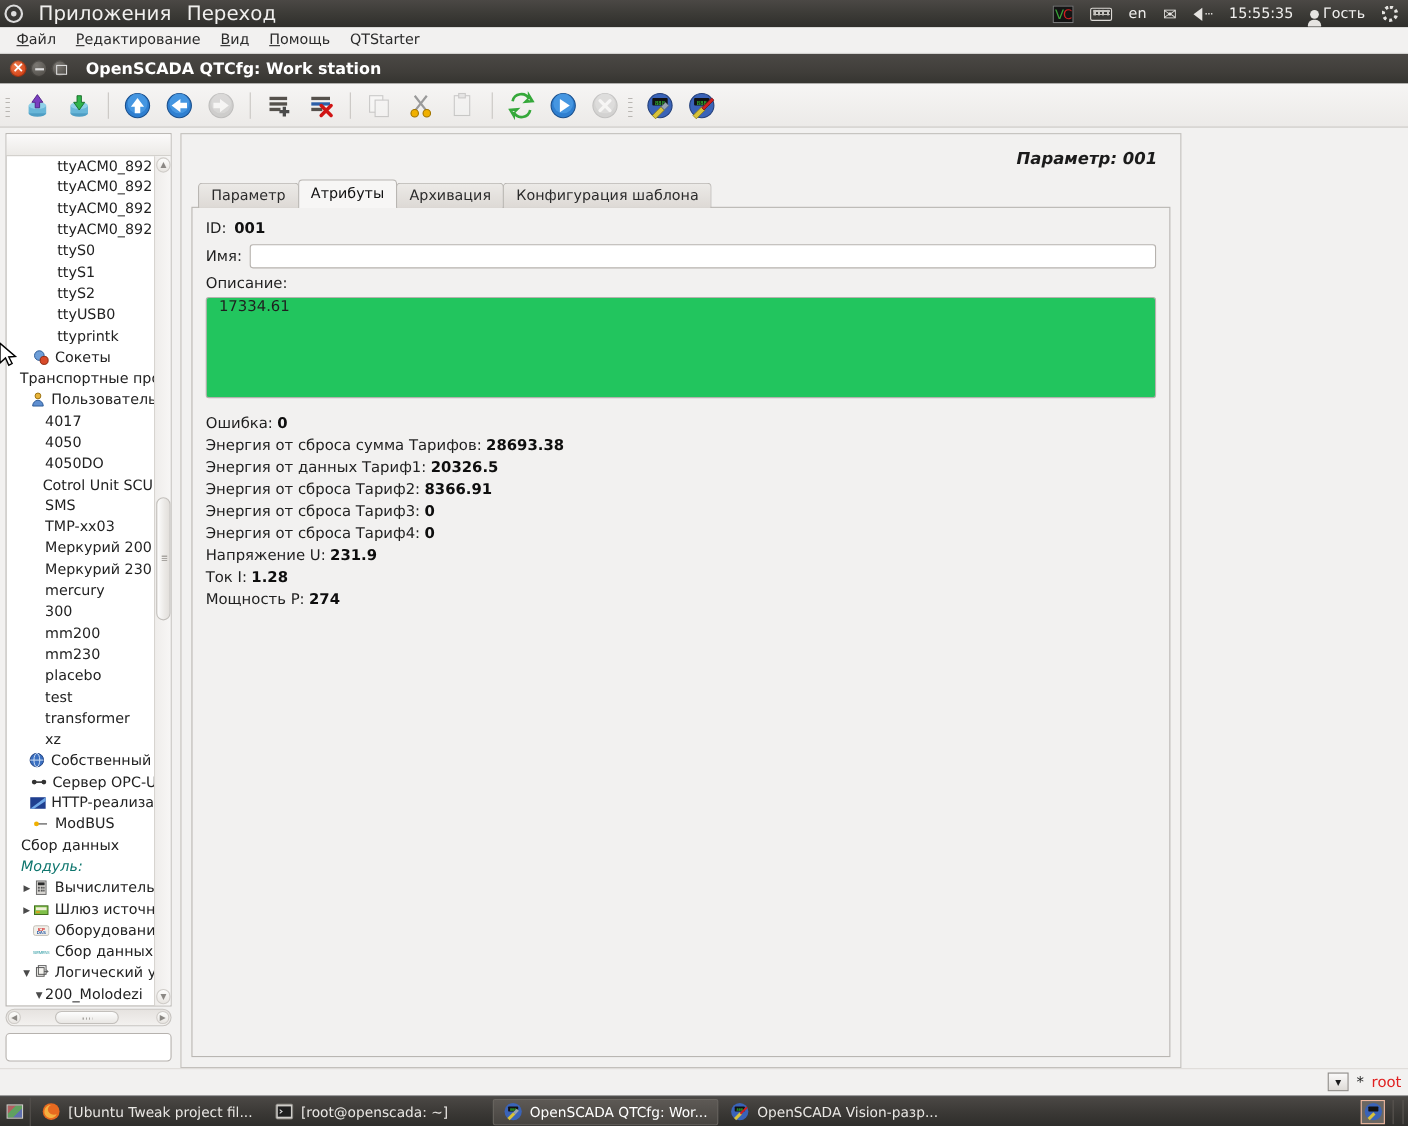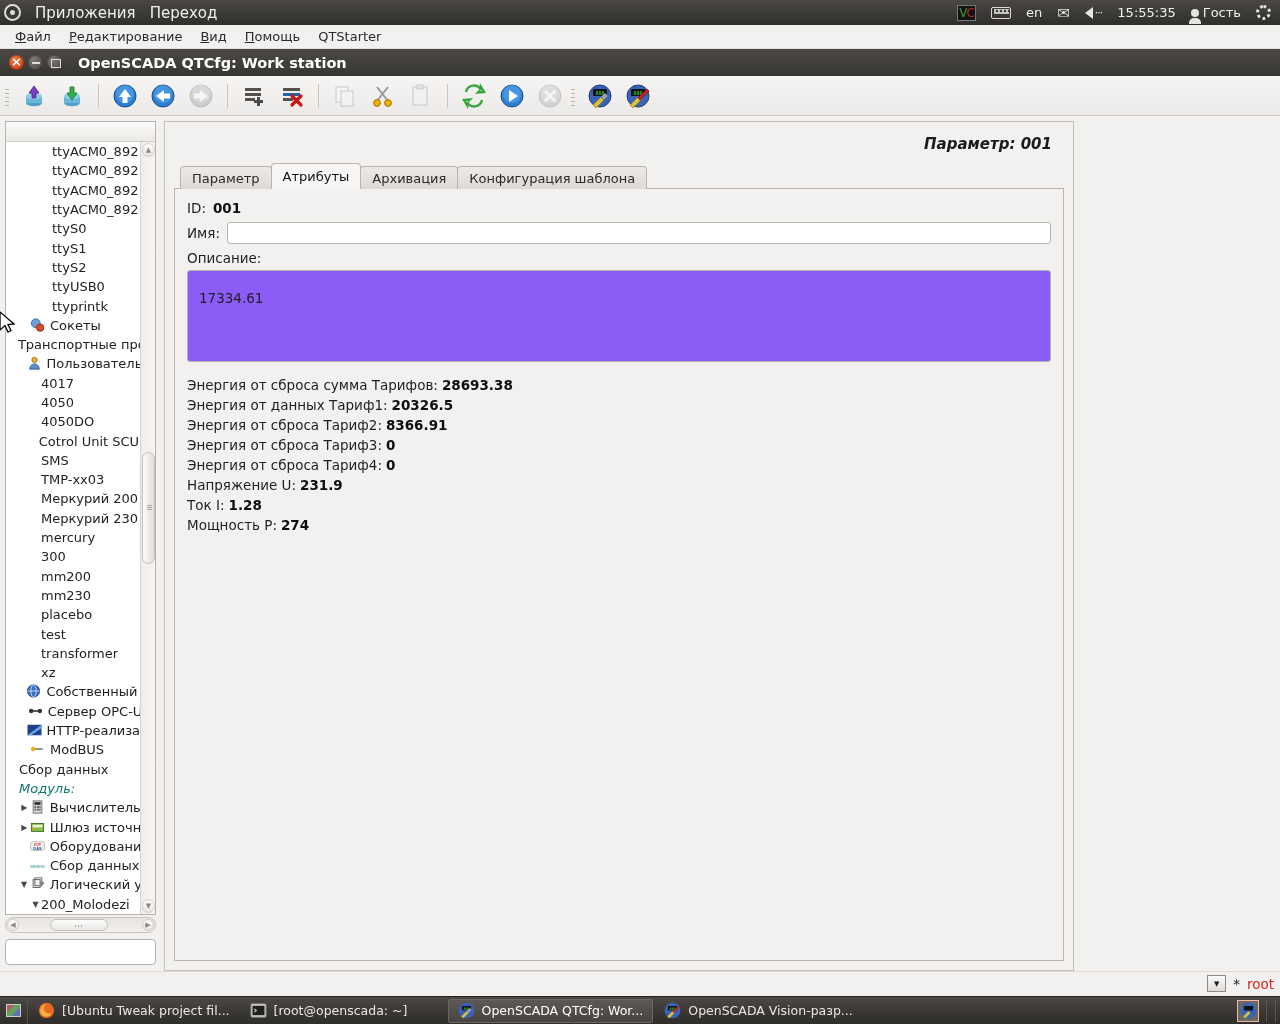--- a/index.html
+++ b/index.html
@@ -22,21 +22,21 @@
   .panel-left { display: flex; align-items: center; gap: 0px; padding-left: 4px; }
   .ubuntu-logo {
     width: 17px; height: 17px; border-radius: 50%;
     border: 2px solid #dcdcdc; position: relative; margin-right: 7px;
     background: #3a3936;
   }
   .ubuntu-logo::after {
     content: ""; position: absolute; left: 4px; top: 3.5px;
     width: 5px; height: 5px; border-radius: 50%; background: #dcdcdc;
   }
-  .panel-menu-item { padding: 2px 7px; font-size: 15px; color: #f0efee; cursor: default; }
+  .panel-menu-item { padding: 2px 7px; font-size: 18px; color: #f0efee; cursor: default; }
   .panel-right { position: absolute; right: 2px; top: 0; height: 25px; display: flex; align-items: center; gap: 1px; }
   .panel-ind { padding: 0 7px; font-size: 13px; color: #f0efee; display: flex; align-items: center; height: 25px; }
   .vc-icon {
     width: 19px; height: 16px; background: #141414; border: 1px solid #777;
     font-size: 12px; font-weight: normal; line-height: 14px; text-align: center;
     letter-spacing: -1px;
   }
   .vc-icon .v { color: #3aa43a; }
   .vc-icon .c { color: #d02020; }
   .kbd-icon {
@@ -229,22 +229,22 @@
     padding: 11px 12px; min-height: 0; position: relative; z-index: 1;
   }
   .fld-row { display: flex; align-items: center; margin-bottom: 6px; font-size: 13.5px; color: #1f1f1f; }
   .fld-label { margin-right: 7px; }
   .fld-strong { font-weight: bold; color: #101010; }
   #name-input {
     flex: 1; height: 22px; background: #ffffff; border: 1px solid #b6b2ae; border-radius: 3px;
   }
   #desc-label { font-size: 13.5px; color: #1f1f1f; margin-bottom: 4px; }
   #desc-box {
-    height: 92px; background: #8b5cf6; border: 1px solid #b6b2ae; border-radius: 3px;
-    padding: 19px 11px; font-size: 13.5px; color: #1f1f1f; margin-bottom: 13px;
+    height: 92px; background: #22c55e; border: 1px solid #b6b2ae; border-radius: 3px;
+    padding: 0 11px; font-size: 13.5px; color: #1f1f1f; margin-bottom: 13px;
   }
   .attr-row { font-size: 13.5px; color: #1f1f1f; line-height: 20px; }
   .attr-val { font-weight: bold; color: #0e0e0e; margin-left: 4px; }
 
   
   #status-bar {
     position: absolute; left: 0; bottom: 0; width: 1280px; height: 24px;
     background: #f2f1f0; border-top: 1px solid #dedbd8;
     display: flex; align-items: center; justify-content: flex-end; padding-right: 6px; gap: 7px;
   }
@@ -777,20 +777,21 @@
 
           <div class="fld-row">
             <span class="fld-label">Имя:</span>
             <input id="name-input" type="text" value="" style="">
           </div>
 
           <div id="desc-label">Описание:</div>
           <div id="desc-box">17334.61</div>
 
           <div id="attr-list">
+              <div class="attr-row"><span>Ошибка:</span><span class="attr-val">0</span></div>
               <div class="attr-row"><span>Энергия от сброса сумма Тарифов:</span><span class="attr-val">28693.38</span></div>
               <div class="attr-row"><span>Энергия от данных Тариф1:</span><span class="attr-val">20326.5</span></div>
               <div class="attr-row"><span>Энергия от сброса Тариф2:</span><span class="attr-val">8366.91</span></div>
               <div class="attr-row"><span>Энергия от сброса Тариф3:</span><span class="attr-val">0</span></div>
               <div class="attr-row"><span>Энергия от сброса Тариф4:</span><span class="attr-val">0</span></div>
               <div class="attr-row"><span>Напряжение U:</span><span class="attr-val">231.9</span></div>
               <div class="attr-row"><span>Ток I:</span><span class="attr-val">1.28</span></div>
               <div class="attr-row"><span>Мощность P:</span><span class="attr-val">274</span></div>
             </div>
         </div>

